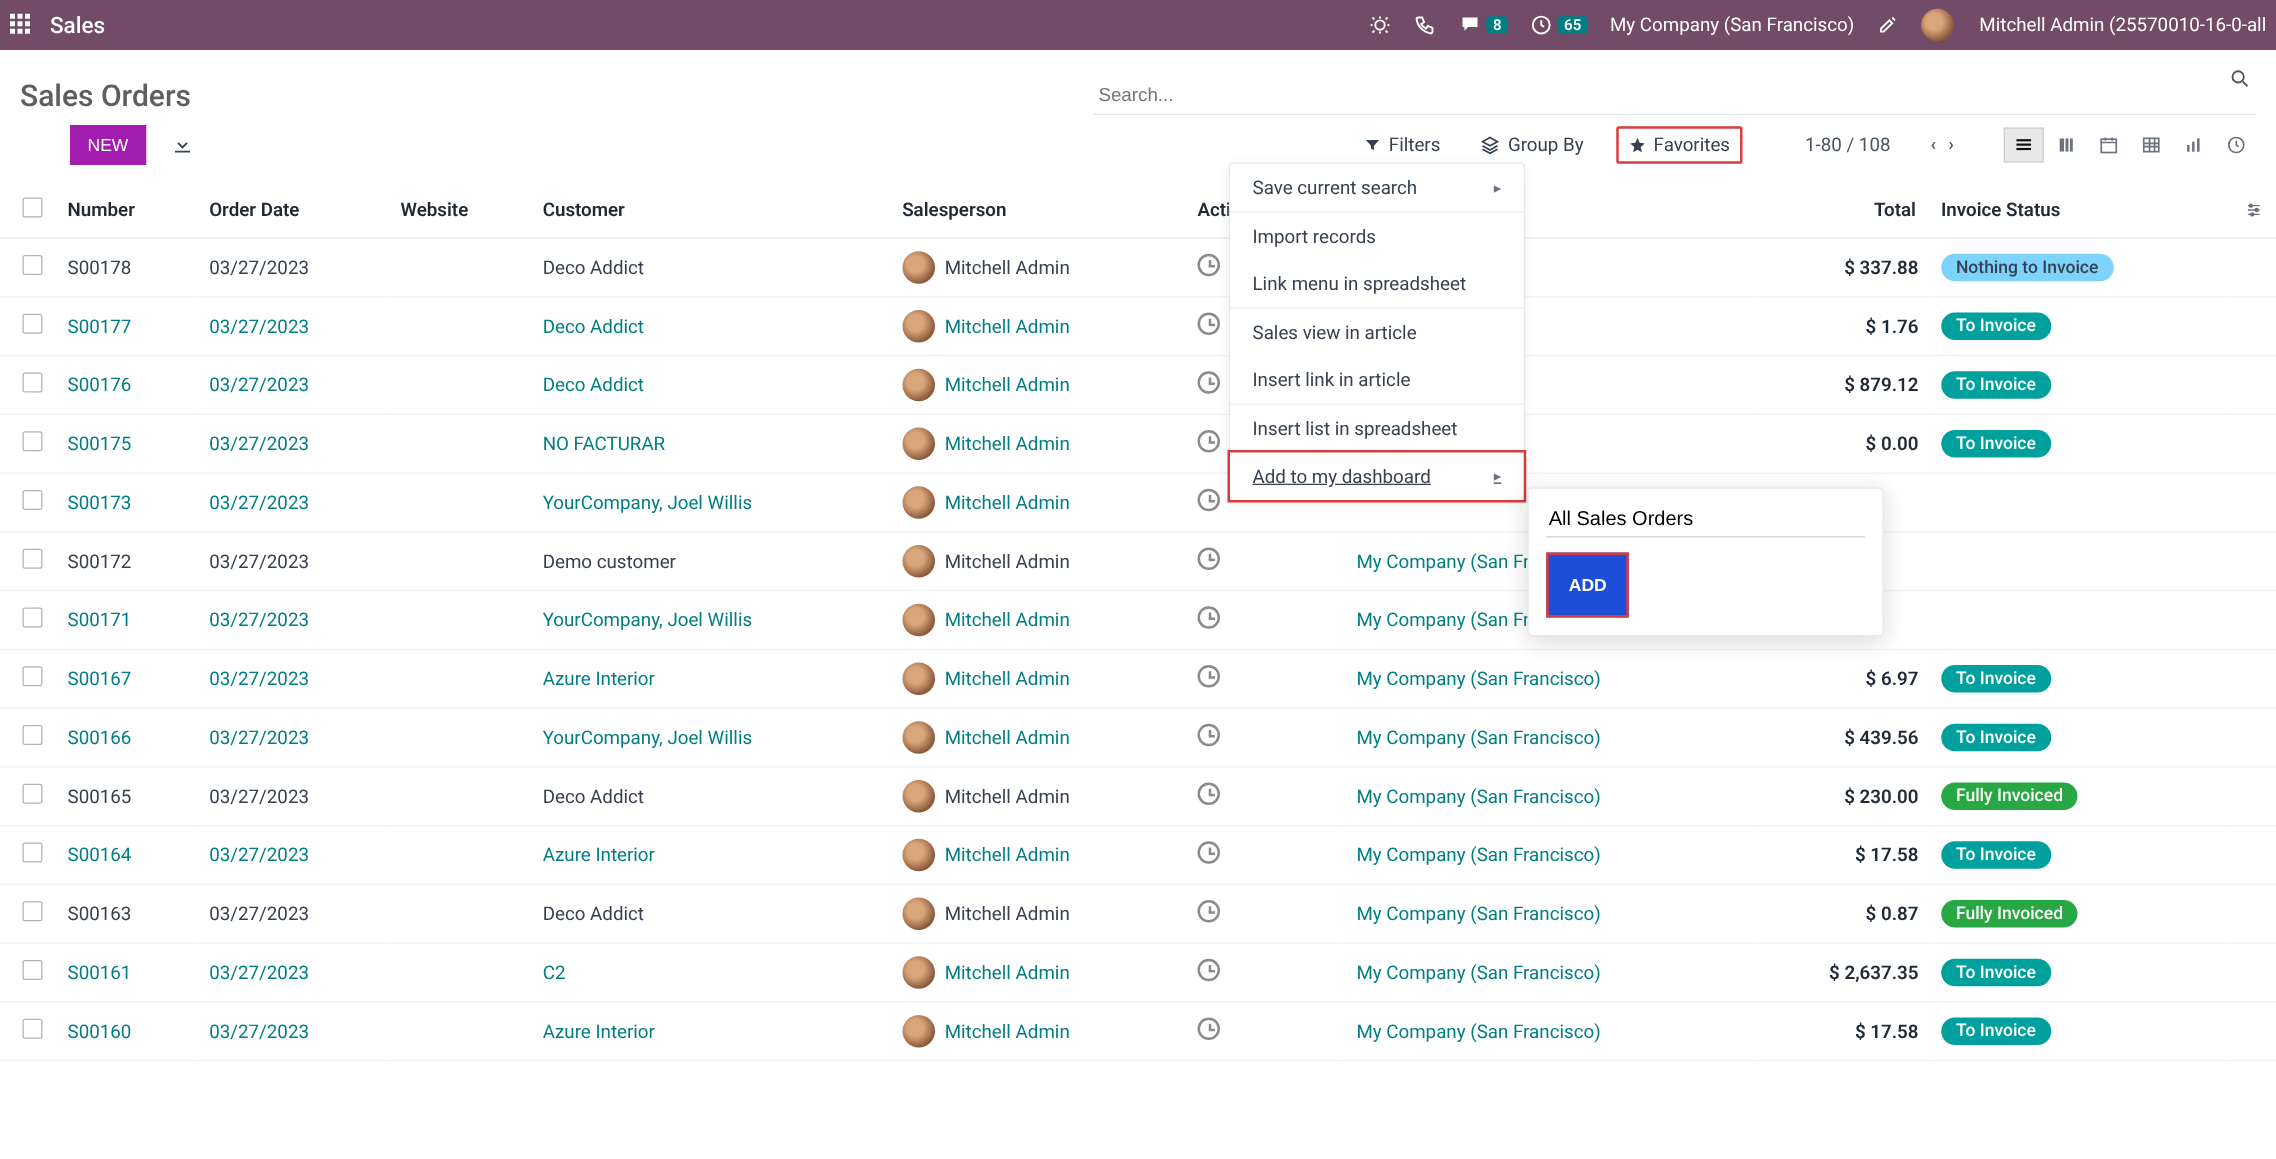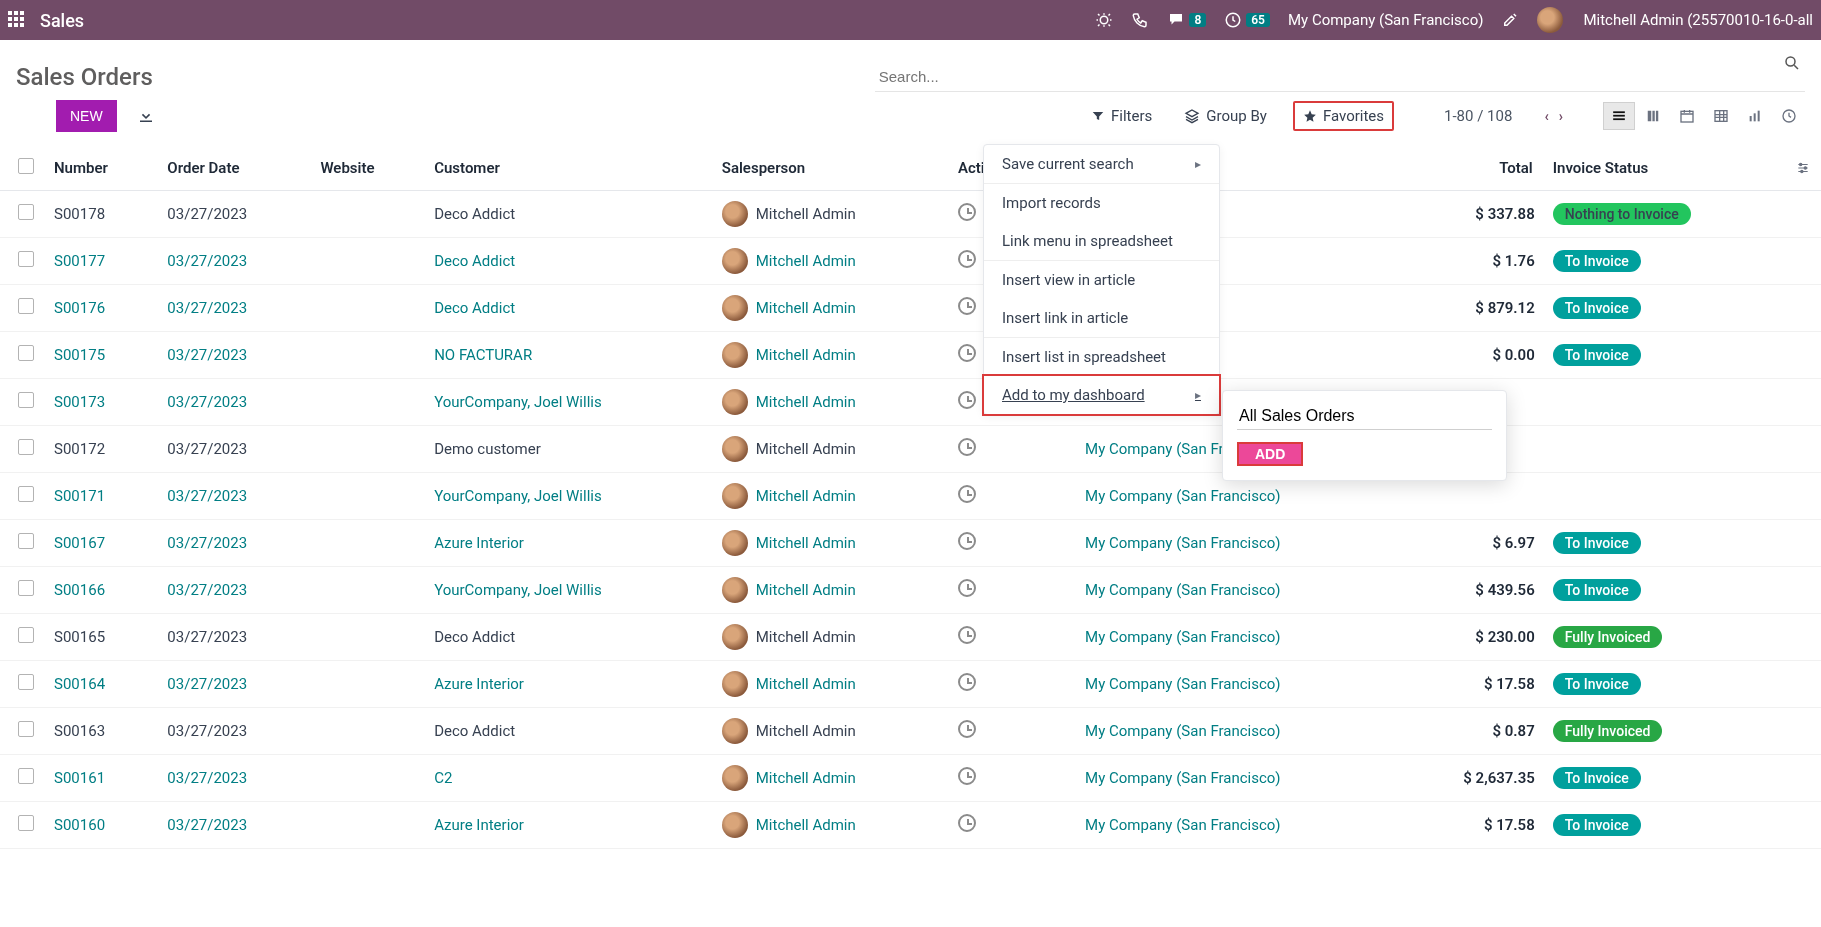--- a/index.html
+++ b/index.html
@@ -30,48 +30,48 @@
   .filter-ctrl { display:flex; align-items:center; gap:6px; color:#374151; font-size:15px; cursor:pointer; padding:4px 6px; }
   .favorites-ctrl { border:2px solid #DA3B3B; border-radius:2px; padding:4px 8px; position:relative; }
   .pager { margin-left: 30px; color:#4b5563; font-size:15px;text-align:right; }
   .pager-arrows { display:inline-flex; gap:10px; margin-left:12px; }
   .pager-arrows span { cursor:pointer; color:#714B67; font-weight:700; }
   .view-switcher { display:flex; gap:2px; margin-left:20px; align-items:center; }
   .view-btn { width:32px; height:28px; display:flex; align-items:center; justify-content:center; border:1px solid transparent; cursor:pointer; color:#6b7280; }
   .view-btn.active { background:#e8e8e8; border-color:#d0d0d0; color:#111; }
   
   
-  .fav-dropdown { position:absolute; top: 144px; left: 983px; width: 237px; background:#fff; border:1px solid #e5e7eb; border-radius:4px; box-shadow: 0 2px 10px rgba(0,0,0,.06); z-index:20; }
+  .fav-dropdown { position:absolute; top: 130px; left: 983px; width: 237px; background:#fff; border:1px solid #e5e7eb; border-radius:4px; box-shadow: 0 2px 10px rgba(0,0,0,.06); z-index:20; }
   .fav-item { padding:10px 18px; font-size:15px; color:#374151; cursor:pointer; display:flex; align-items:center; justify-content:space-between; }
   .fav-sep { border-top:1px solid #eee; }
   .fav-item.highlight { border:2px solid #DA3B3B; margin:-2px;text-decoration:underline; }
   .chev-small { color:#6b7280; font-size:12px; }
   
   .sub-popup { position:absolute; top: 390px; left: 1222px; width: 285px; background:#fff; border:1px solid #e5e7eb; border-radius:4px; box-shadow: 0 4px 20px rgba(0,0,0,.15); z-index:30; padding: 12px 14px 14px; }
   .sub-popup input { width:100%; border:none; border-bottom:1px solid #cfcfcf; padding:4px 2px; font-size:16px; outline:none; margin-bottom:12px; }
-  .add-btn { background:#ec4899; color:#fff; border:2px solid #DA3B3B; padding:2px 16px; font-weight:700; font-size:14px; cursor:pointer; }
+  .add-btn { background:#1d4ed8; color:#fff; border:2px solid #DA3B3B; padding:16px 16px; font-weight:700; font-size:14px; cursor:pointer; }
 
   
   .table-wrap { width:100%; }
   table { width:100%; border-collapse: collapse; }
   thead th { text-align:left; font-weight:600; color:#1f2937; padding:12px 10px; border-bottom:1px solid #e5e7eb; font-size:15px; }
   thead th:first-child, tbody td:first-child { width:36px; padding-left:18px; }
   tbody td { padding:10px 10px; border-bottom:1px solid #f1f1f1; font-size:15px; vertical-align:middle; }
   .checkbox { width:16px; height:16px; border:1px solid #b3b3b3; border-radius:2px; display:inline-block; cursor:pointer; }
   .link-teal { color:#017E84; cursor:pointer; }
   .plain { color:#374151; }
   .sp-cell { display:flex; align-items:center; gap:8px; }
   .avatar { width:26px; height:26px; border-radius:50%; background: radial-gradient(circle at 40% 40%, #d9a57a 30%, #8b5a3c 70%); flex-shrink:0; }
   .clock-icon { width:18px; height:18px; border:2px solid #8b8b8b; border-radius:50%; position:relative; display:inline-block; }
   .clock-icon::before { content:""; position:absolute; top:3px; left:7px; width:2px; height:5px; background:#8b8b8b; }
   .clock-icon::after { content:""; position:absolute; top:7px; left:7px; width:5px; height:2px; background:#8b8b8b; }
   .col-total { text-align:right; font-weight:600; color:#1f2937; padding-right:8px; }
   .status-badge { display:inline-block; padding:3px 12px; border-radius:14px; font-size:14px; font-weight:500; }
   .status-toinvoice { background:#00A09D; color:#fff; }
-  .status-nothing { background:#22c55e; color:#374151; }
+  .status-nothing { background:#7dd3fc; color:#374151; }
   .status-fully { background:#28A745; color:#fff; }
   .settings-col { width:30px; color:#6b7280; cursor:pointer; text-align:center; }
   th.col-total-h { text-align:right; }
   td.company-col, th.company-col { }
   svg { display:block; }
 </style>
 </head>
 <body>
 
 <div class="topbar">
@@ -220,21 +220,21 @@
     </div>
   <div class="fav-sep"></div>
   <div class="fav-item">
       <span>Import records</span>
     </div>
   <div class="fav-item">
       <span>Link menu in spreadsheet</span>
     </div>
   <div class="fav-sep"></div>
   <div class="fav-item">
-      <span>Insert view in article</span>
+      <span>Sales view in article</span>
     </div>
   <div class="fav-item">
       <span>Insert link in article</span>
     </div>
   <div class="fav-sep"></div>
   <div class="fav-item">
       <span>Insert list in spreadsheet</span>
     </div>
   <div class="fav-item highlight">
       <span>Add to my dashboard</span>

